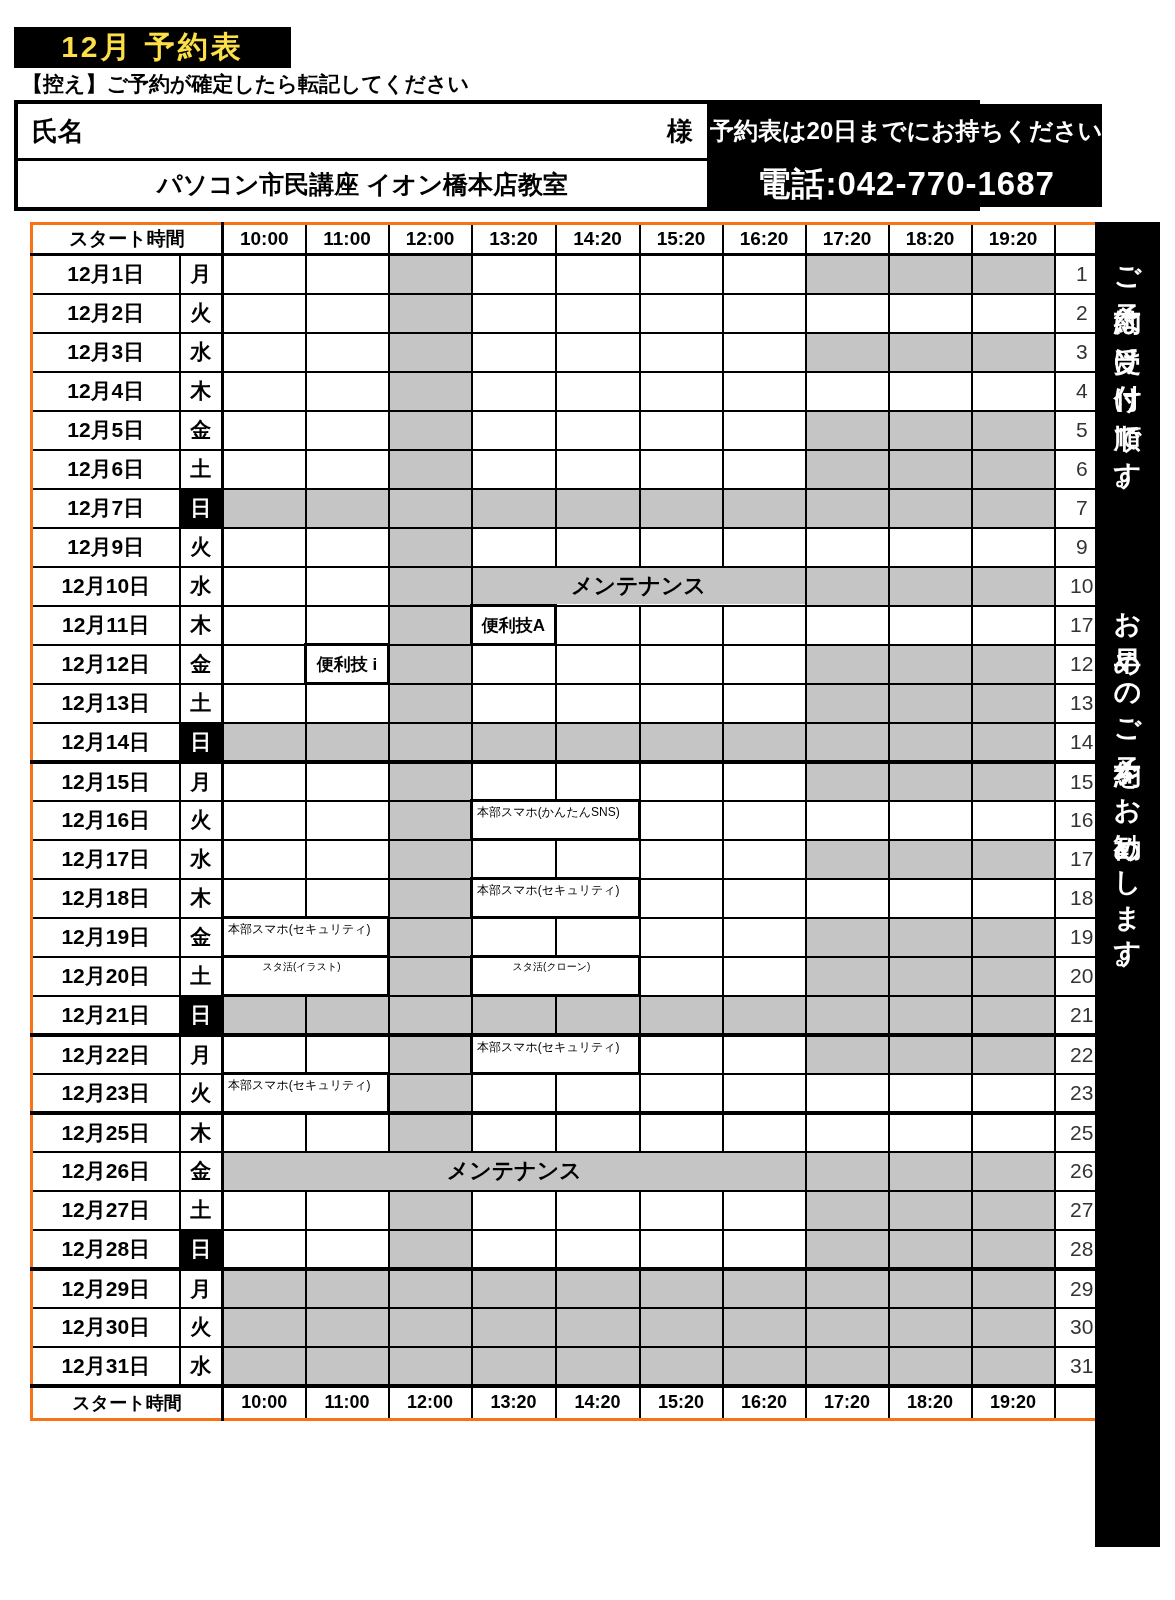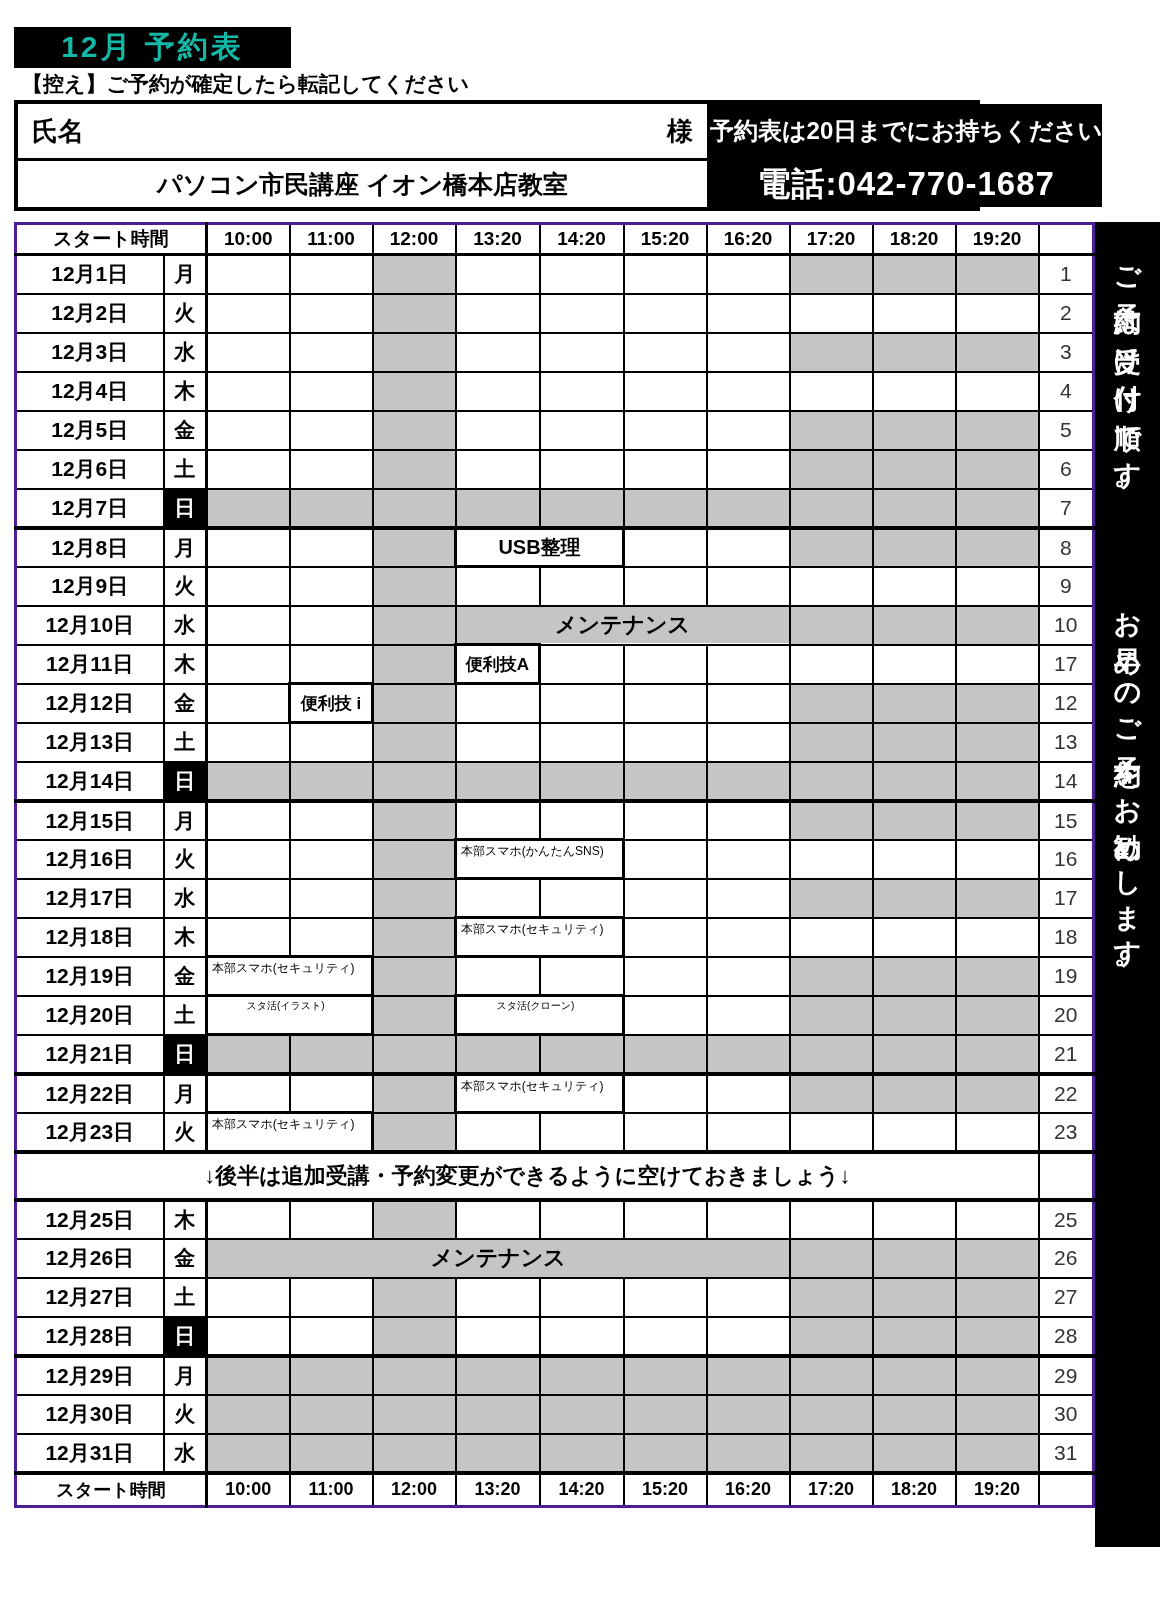--- a/index.html
+++ b/index.html
@@ -1,20 +1,20 @@
 <!DOCTYPE html>
 <html><head>
 <meta charset="utf-8">
 <style>
   html,body{margin:0;padding:0;background:#fff;}
   .page{position:relative;width:1175px;height:1600px;background:#fff;
         font-family:"Liberation Sans","DejaVu Sans",sans-serif;color:#000;overflow:hidden;}
 
   
-  .title-box{position:absolute;left:14px;top:27px;width:277px;height:41px;background:#000;color:#14b8a6;
+  .title-box{position:absolute;left:14px;top:27px;width:277px;height:41px;background:#000;color:#fde047;
              display:flex;align-items:center;justify-content:center;font-size:30px;font-weight:bold;letter-spacing:3px;}
   .subtitle{position:absolute;left:22px;top:70px;font-size:21px;font-weight:bold;white-space:nowrap;}
   .submit-box{position:absolute;left:910px;top:14px;width:246px;height:72px;border:3px solid #000;
               box-sizing:border-box;display:flex;}
   .submit-label{width:120px;display:flex;flex-direction:column;justify-content:center;align-items:center;
                 font-size:20px;line-height:1.4;padding-left:14px;}
   .submit-slash{flex:1;position:relative;}
   .submit-slash svg{position:absolute;left:0;top:0;}
 
   
@@ -23,21 +23,21 @@
   .cell-name{border-right:3px solid #000;border-bottom:3px solid #000;display:flex;justify-content:space-between;
              align-items:center;padding:0 14px;font-size:26px;font-weight:bold;background:#fff;}
   .cell-notice{background:#000;color:#fff;border-bottom:3px solid #000;display:flex;align-items:center;
                justify-content:center;font-size:24px;font-weight:bold;white-space:nowrap;}
   .cell-school{border-right:3px solid #000;display:flex;align-items:center;justify-content:center;
                font-size:25px;font-weight:bold;background:#fff;}
   .cell-phone{background:#000;color:#ffffff;display:flex;align-items:center;justify-content:center;
               font-size:33px;font-weight:bold;letter-spacing:1px;}
 
   
-  .grid{position:absolute;left:14px;top:222px;border-collapse:collapse;table-layout:fixed;border:3px solid #4c1d95;}
+  .grid{position:absolute;left:30px;top:222px;border-collapse:collapse;table-layout:fixed;border:3px solid #f97316;}
   .grid th,.grid td{border:2px solid #000;padding:0;overflow:hidden;white-space:nowrap;box-sizing:border-box;}
   .grid tr.head th{border-bottom:3px solid #000;font-size:19px;font-weight:bold;height:31px;background:#fff;}
   .grid .stime{border-right:3px solid #000;font-size:19px;font-weight:bold;}
   .grid td{height:39px;text-align:center;vertical-align:middle;font-size:21px;background:#fff;}
   .grid td.date{font-weight:bold;}
   .grid td.daycol{font-weight:bold;border-right:3px solid #000;}
   .grid tr.sun td.daycol{background:#000;color:#fff;}
   .grid td.g{background:#c5c5c5;}
   .grid td.ev{border:3px solid #000;font-weight:bold;background:#fff;}
   .grid td.ev.lg{font-size:20px;}
@@ -206,34 +206,20 @@
           <td class="g"></td>
           <td class="g"></td>
           <td class="g"></td>
           <td class="g"></td>
           <td class="g"></td>
           <td class="g"></td>
           <td class="g"></td>
           <td class="g"></td>
           <td class="num">7</td>
         </tr>
-        <tr class="sep">
-          <td class="date">12月8日</td>
-          <td class="daycol">月</td>
-          <td></td>
-          <td></td>
-          <td class="g"></td>
-          <td class="ev lg" colspan="2">USB整理</td>
-          <td></td>
-          <td></td>
-          <td class="g"></td>
-          <td class="g"></td>
-          <td class="g"></td>
-          <td class="num">8</td>
-        </tr>
         <tr>
           <td class="date">12月9日</td>
           <td class="daycol">火</td>
           <td></td>
           <td></td>
           <td class="g"></td>
           <td></td>
           <td></td>
           <td></td>
           <td></td>
@@ -434,24 +420,20 @@
           <td class="ev sm" colspan="2">本部スマホ(セキュリティ)</td>
           <td class="g"></td>
           <td></td>
           <td></td>
           <td></td>
           <td></td>
           <td></td>
           <td></td>
           <td></td>
           <td class="num">23</td>
-        </tr>
-        <tr class="note-row">
-          <td class="note" colspan="12">↓後半は追加受講・予約変更ができるように空けておきましょう↓</td>
-          <td class="num"></td>
         </tr>
         <tr class="sep">
           <td class="date">12月25日</td>
           <td class="daycol">木</td>
           <td></td>
           <td></td>
           <td class="g"></td>
           <td></td>
           <td></td>
           <td></td>

